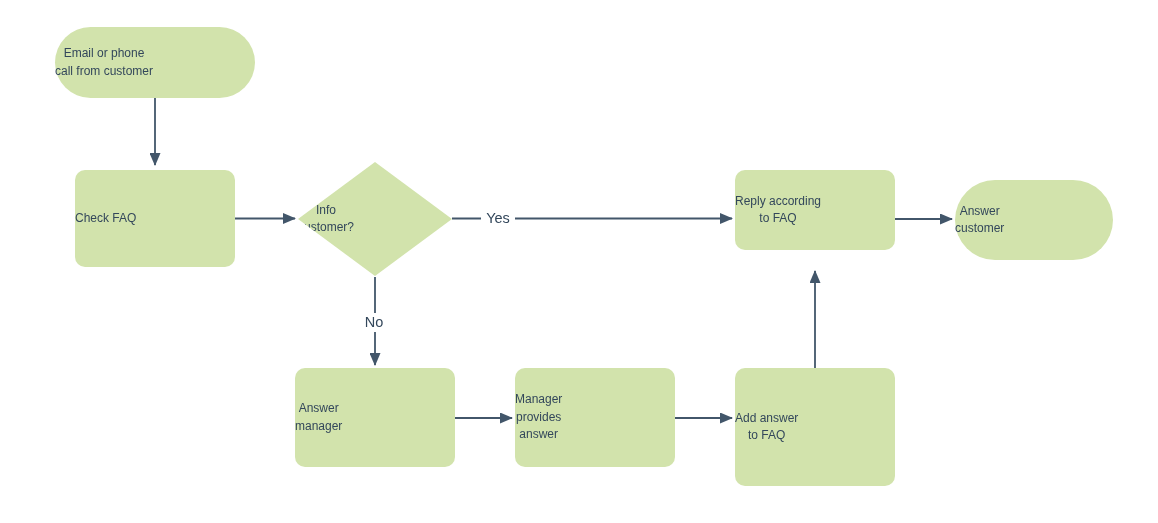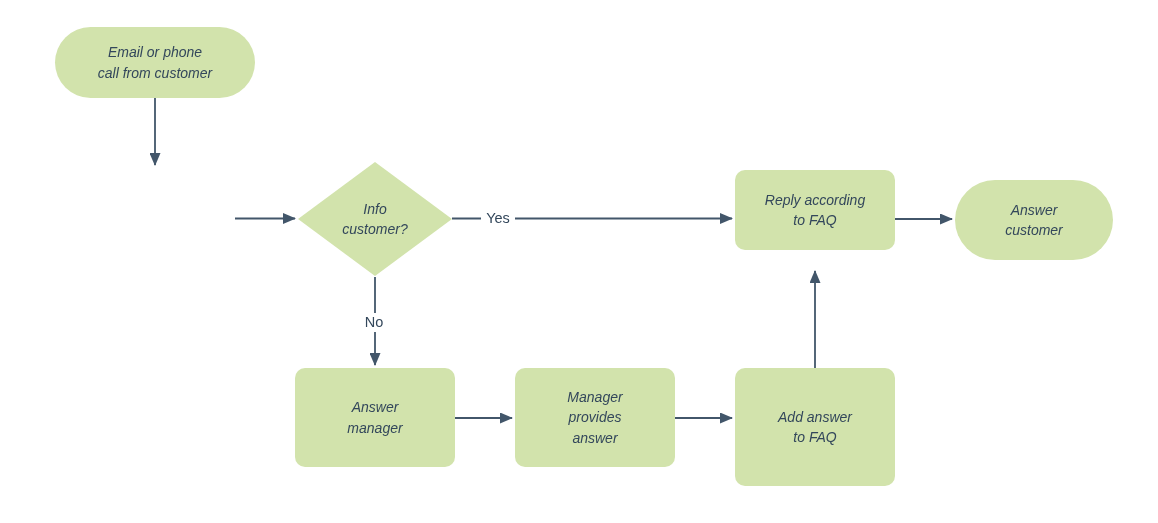--- a/index.html
+++ b/index.html
@@ -34,26 +34,25 @@
     font-size: 14.5px;
     fill: var(--text);
     text-anchor: middle;
   }
   .node {
     position: absolute;
     background: var(--node-fill);
     color: var(--text);
     display: flex;
     align-items: center;
-    justify-content: center;
+    justify-content: flex-start;
     text-align: center;
-    font-size: 14px;
+    font-size: 12px;
     line-height: 1.45;
     white-space: pre-line;
-    font-style: italic;
   }
   .process { border-radius: 10px; }
   .terminator-start { left: 55px; top: 27px; width: 200px; height: 71px; border-radius: 36px; }
   .terminator-end { left: 955px; top: 180px; width: 158px; height: 80px; border-radius: 40px; }
   .node-check-faq { left: 75px; top: 170px; width: 160px; height: 97px; }
   .node-reply { left: 735px; top: 170px; width: 160px; height: 80px; }
   .node-contact { left: 295px; top: 368px; width: 160px; height: 99px; }
   .node-provides { left: 515px; top: 368px; width: 160px; height: 99px; }
   .node-add-faq { left: 735px; top: 368px; width: 160px; height: 118px; }
   .decision {
@@ -88,20 +87,23 @@
 
     <rect class="edge-label-halo" x="360" y="313" width="28" height="19"></rect>
     <text class="edge-label" x="374" y="327">No</text>
   </svg>
 
   <div class="node terminator-start">
     <span>Email or phone
 call from customer</span>
   </div>
 
+  <div class="node process node-check-faq">
+    <span>Check FAQ</span>
+  </div>
 
   <div class="node decision">
     <span>Info
 customer?</span>
   </div>
 
   <div class="node process node-reply">
     <span>Reply according
 to FAQ</span>
   </div>

